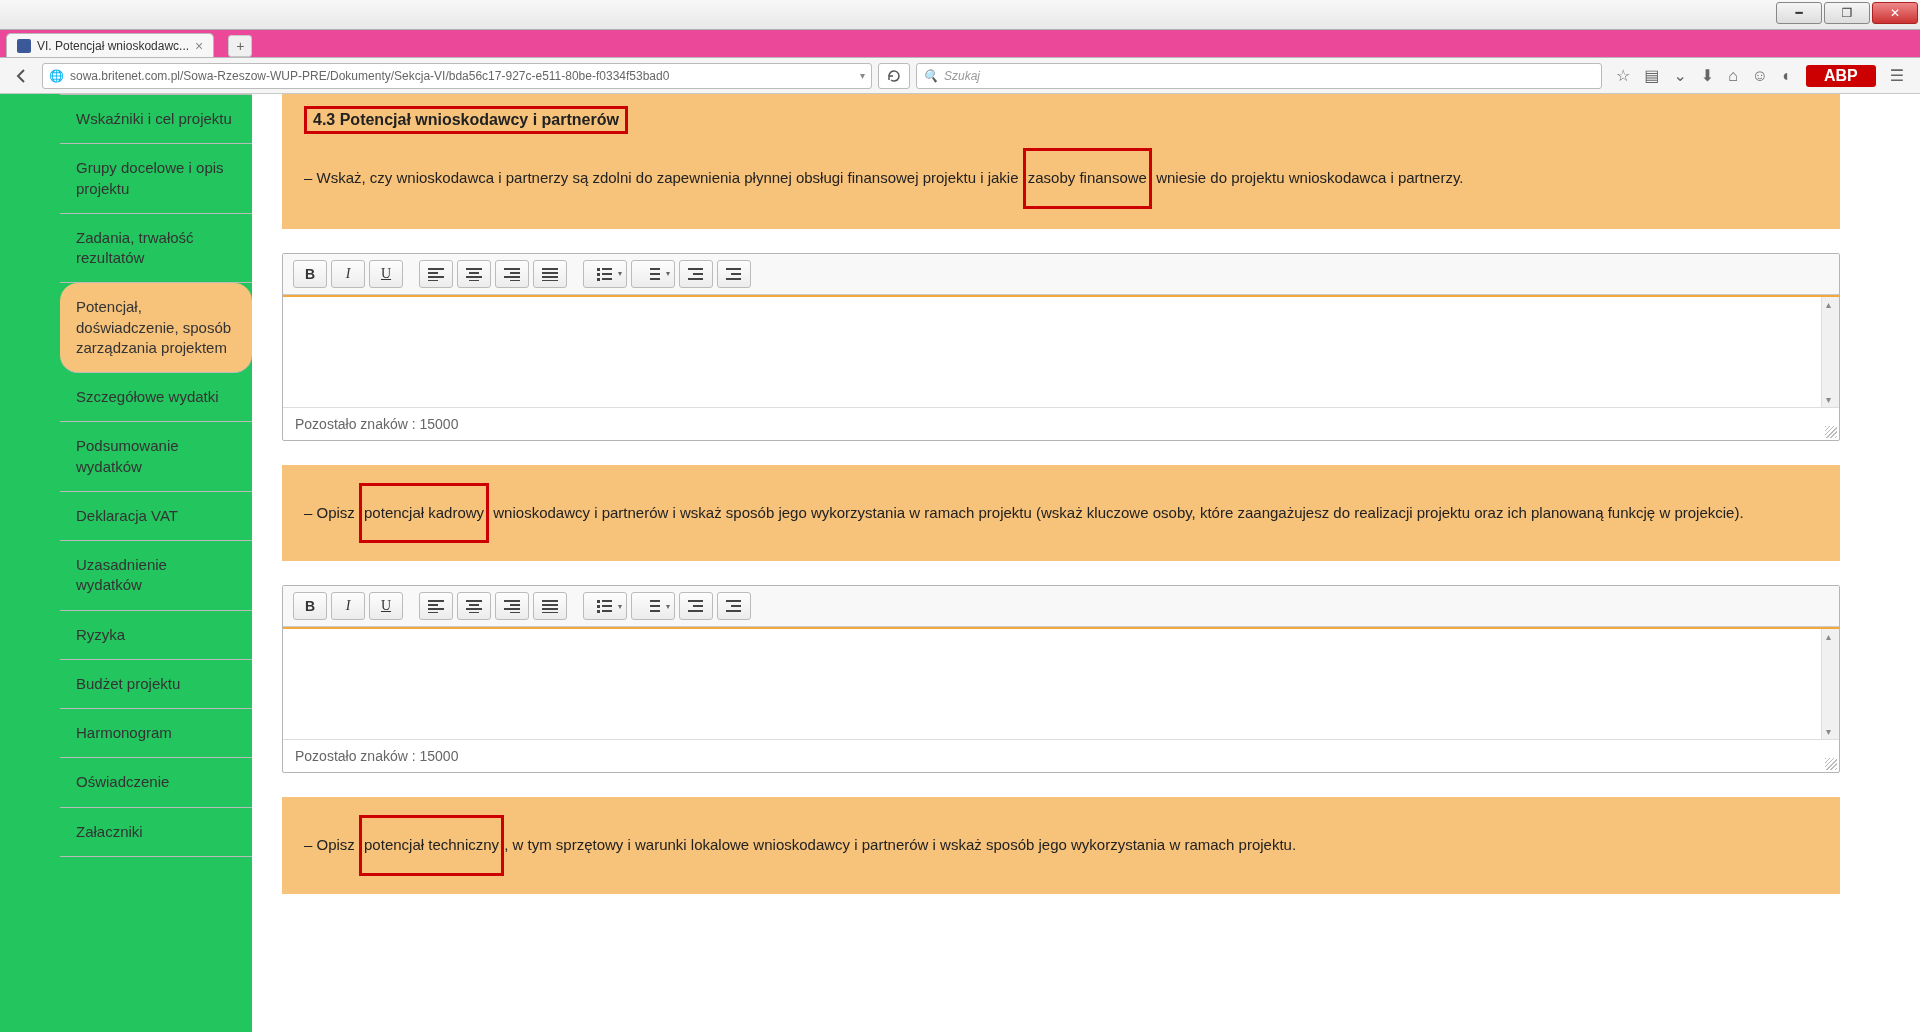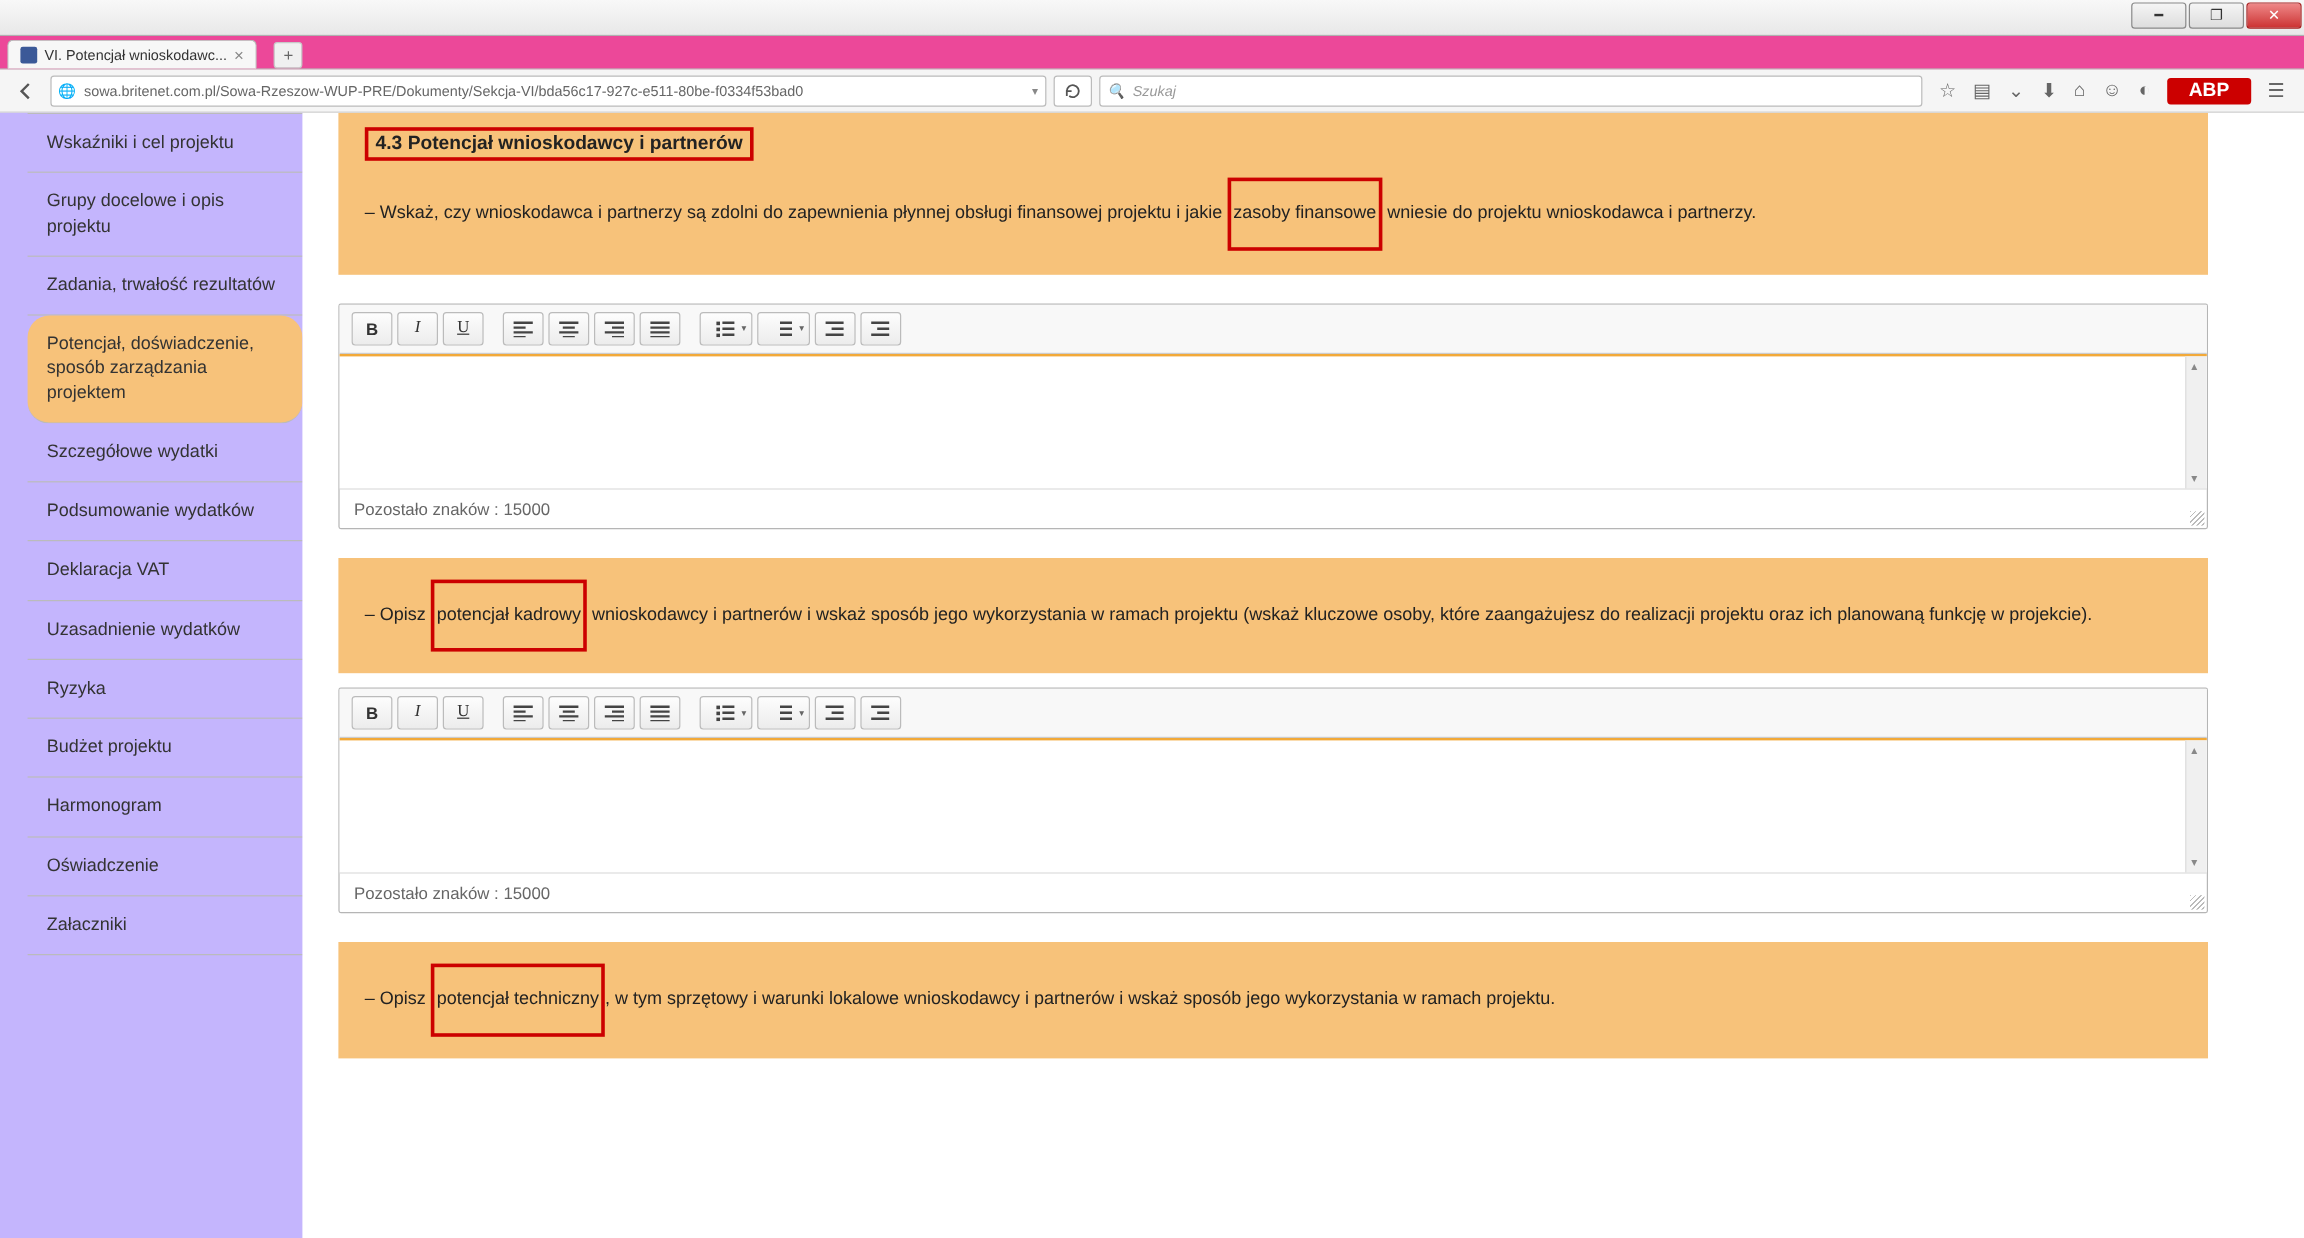--- a/index.html
+++ b/index.html
@@ -25,21 +25,21 @@
 .url-box .url-text { flex: 1; white-space: nowrap; overflow: hidden; }
 .url-box .dd { color: #888; font-size: 10px; }
 .reload-box { width: 32px; height: 26px; border: 1px solid #bbb; border-radius: 3px; display: flex; align-items: center; justify-content: center; color: #555; background: #fff; }
 .search-box { flex: 1; height: 26px; border: 1px solid #bbb; border-radius: 3px; background: #fff; display: flex; align-items: center; padding: 0 6px; font-size: 12px; color: #999; gap: 6px; font-style: italic; }
 .nav-icons { display: flex; gap: 14px; align-items: center; padding: 0 8px; color: #666; }
 .nav-icons span { font-size: 16px; }
 .abp { background: #c00; color: #fff; font-size: 9px; font-weight: bold; padding: 2px 18px; border-radius: 3px; }
 
 
 .page { display: flex; height: calc(100vh - 94px); background: #fff; }
-.sidebar { width: 252px; background: #c4b5fd; padding-left: 23px; overflow-y: auto; }
+.sidebar { width: 252px; background: #22c55e; padding-left: 60px; overflow-y: auto; }
 .side-item { padding: 14px 16px; border-bottom: 1px solid #bbb; color: #333; font-size: 15px; line-height: 1.35; cursor: pointer; }
 .side-item:first-child { border-top: 1px solid #bbb; }
 .side-item.active { background: #f7c27a; font-weight: 400; border-radius: 18px; }
 
 .main { flex: 1; padding: 0 80px 0 30px; overflow-y: auto; }
 .section-head { background: #f7c27a; padding: 12px 22px 20px 22px; margin-bottom: 24px; }
 .section-title { font-size: 16px; font-weight: bold; color: #222; border: 3px solid #c00; display: inline-block; padding: 2px 6px; margin-bottom: 14px; }
 .section-desc { font-size: 15px; color: #222; line-height: 1.5; }
 .hl { border: 3px solid #c00; padding: 16px 2px; display: inline-block; }
 
@@ -53,21 +53,21 @@
 .tbtn.dd { width: 44px; position: relative; }
 .tbtn.dd::after { content: "▾"; font-size: 8px; position: absolute; right: 4px; color: #666; }
 .tb-sep { width: 8px; }
 .edit-area { height: 112px; border-top: 2px solid #f2a939; background: #fff; position: relative; }
 .edit-area .scroll { position: absolute; right: 0; top: 0; bottom: 0; width: 18px; background: #f0f0f0; border-left: 1px solid #ddd; }
 .edit-area .scroll::before { content: "▴"; position: absolute; top: 2px; left: 4px; font-size: 10px; color: #888; }
 .edit-area .scroll::after { content: "▾"; position: absolute; bottom: 2px; left: 4px; font-size: 10px; color: #888; }
 .counter { padding: 8px 12px; font-size: 14px; color: #666; border-top: 1px solid #ddd; position: relative; }
 .resize-grip { position: absolute; right: 2px; bottom: 2px; width: 12px; height: 12px; background: repeating-linear-gradient(135deg, #bbb 0 1px, transparent 1px 3px); }
 
-.sub-desc { background: #f7c27a; padding: 18px 22px; font-size: 15px; color: #222; line-height: 1.5; margin-bottom: 12px; }
+.sub-desc { background: #f7c27a; padding: 18px 22px; font-size: 15px; color: #222; line-height: 1.5; margin-bottom: 24px; }
 
 svg.al { width: 18px; height: 14px; }
 svg.al line { stroke: #444; stroke-width: 2; }
 svg.lst { width: 18px; height: 14px; }
 svg.lst rect { fill: #444; }
 svg.lst line { stroke: #444; stroke-width: 2; }
 </style>
 </head>
 <body>
 

